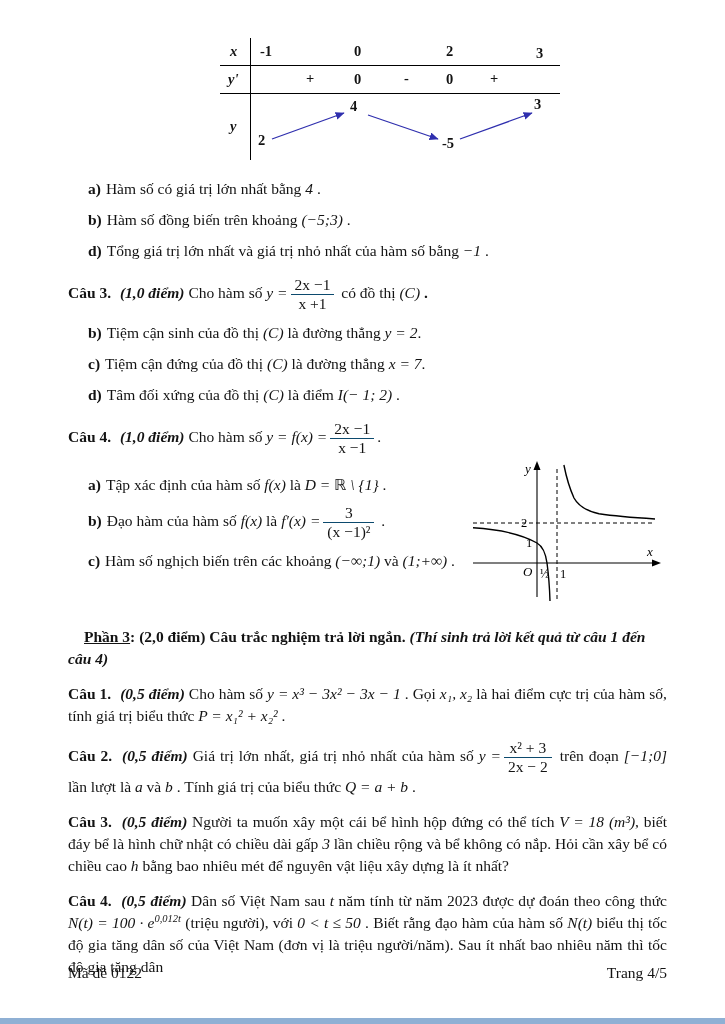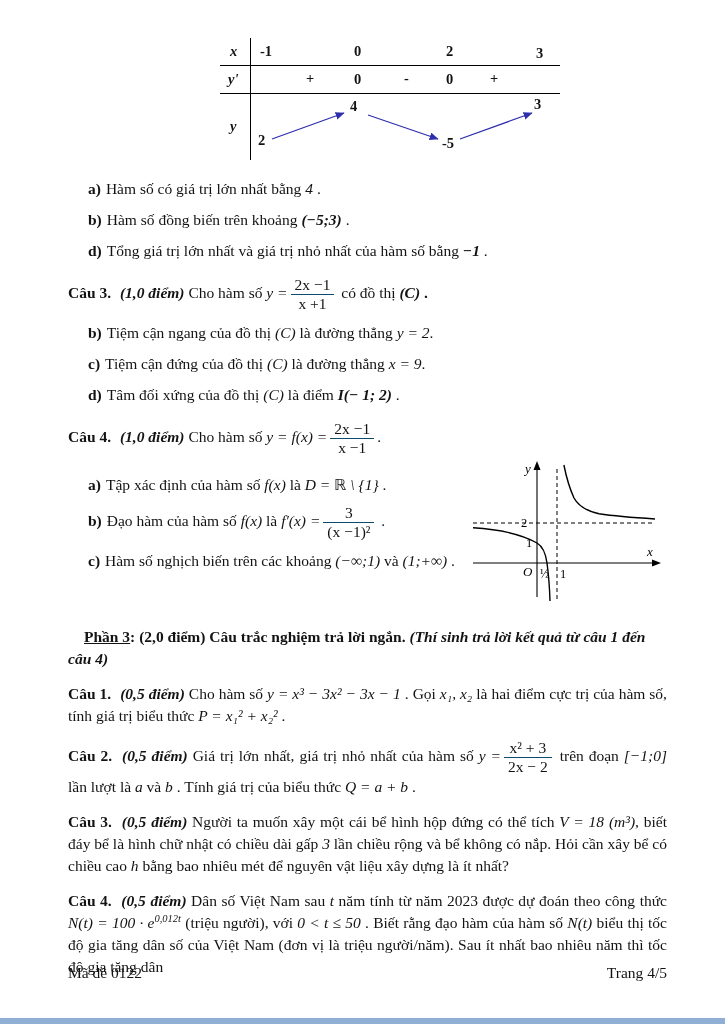--- a/index.html
+++ b/index.html
@@ -21,21 +21,21 @@
   .bbt-arrows{position:absolute;left:0;top:0;}
 
   
   p{margin:0;}
   .item{margin:9px 0 9px 20px;}
   .qhead{margin:15px 0 9px 0;}
   .qblock{margin:13px 0;text-align:justify;}
   .lbl{font-weight:bold;margin-right:5px;}
   .pts{font-style:italic;font-weight:bold;}
   .m{font-style:italic;}
-  .mb{font-style:italic;font-weight:bold;}
+  .mb{font-style:italic;font-weight:normal;}
   u{text-decoration:underline;margin-left:16px;}
   sup{font-size:0.68em;vertical-align:super;line-height:0;}
 
   
   .frac{display:inline-block;vertical-align:middle;text-align:center;
         margin:0 3px;line-height:1.05;}
   .frac .fr-n{display:block;padding:0 4px 1px;}
   .frac .fr-d{display:block;border-top:1px solid #0c4a6e;padding:1px 4px 0;}
 
   
@@ -96,24 +96,24 @@
     <b class="lbl">b)</b><span>Hàm số đồng biến trên khoảng </span><span class="mb">(−5;3)</span><span> .</span>
   </p>
   <p class="item">
     <b class="lbl">d)</b><span>Tổng giá trị lớn nhất và giá trị nhỏ nhất của hàm số bằng </span><span class="mb">−1</span><span> .</span>
   </p>
 
   <p class="qhead">
     <b class="lbl">Câu 3.</b><i class="pts"> (1,0 điểm) </i><span> Cho hàm số </span><span class="m">y =</span><span class="frac"><span class="fr-n">2x −1</span><span class="fr-d">x +1</span></span><span> có đồ thị </span><span class="mb">(C)</span><b> .</b>
   </p>
   <p class="item">
-    <b class="lbl">b)</b><span>Tiệm cận ngang của đồ thị </span><span class="m">(C)</span><span> là đường thẳng </span><span class="m">y = 2</span><span>.</span>
+    <b class="lbl">b)</b><span>Tiệm cận sinh của đồ thị </span><span class="m">(C)</span><span> là đường thẳng </span><span class="m">y = 2</span><span>.</span>
   </p>
   <p class="item">
-    <b class="lbl">c)</b><span>Tiệm cận đứng của đồ thị </span><span class="m">(C)</span><span> là đường thẳng </span><span class="m">x = 9</span><span>.</span>
+    <b class="lbl">c)</b><span>Tiệm cận đứng của đồ thị </span><span class="m">(C)</span><span> là đường thẳng </span><span class="m">x = 7</span><span>.</span>
   </p>
   <p class="item">
     <b class="lbl">d)</b><span>Tâm đối xứng của đồ thị </span><span class="m">(C)</span><span> là điểm </span><span class="mb">I(− 1; 2)</span><span> .</span>
   </p>
 
   <p class="qhead">
     <b class="lbl">Câu 4.</b><i class="pts"> (1,0 điểm) </i><span> Cho hàm số </span><span class="m">y = f(x) =</span><span class="frac"><span class="fr-n">2x −1</span><span class="fr-d">x −1</span></span><span>.</span>
   </p>
 
   <div class="c4-row">

